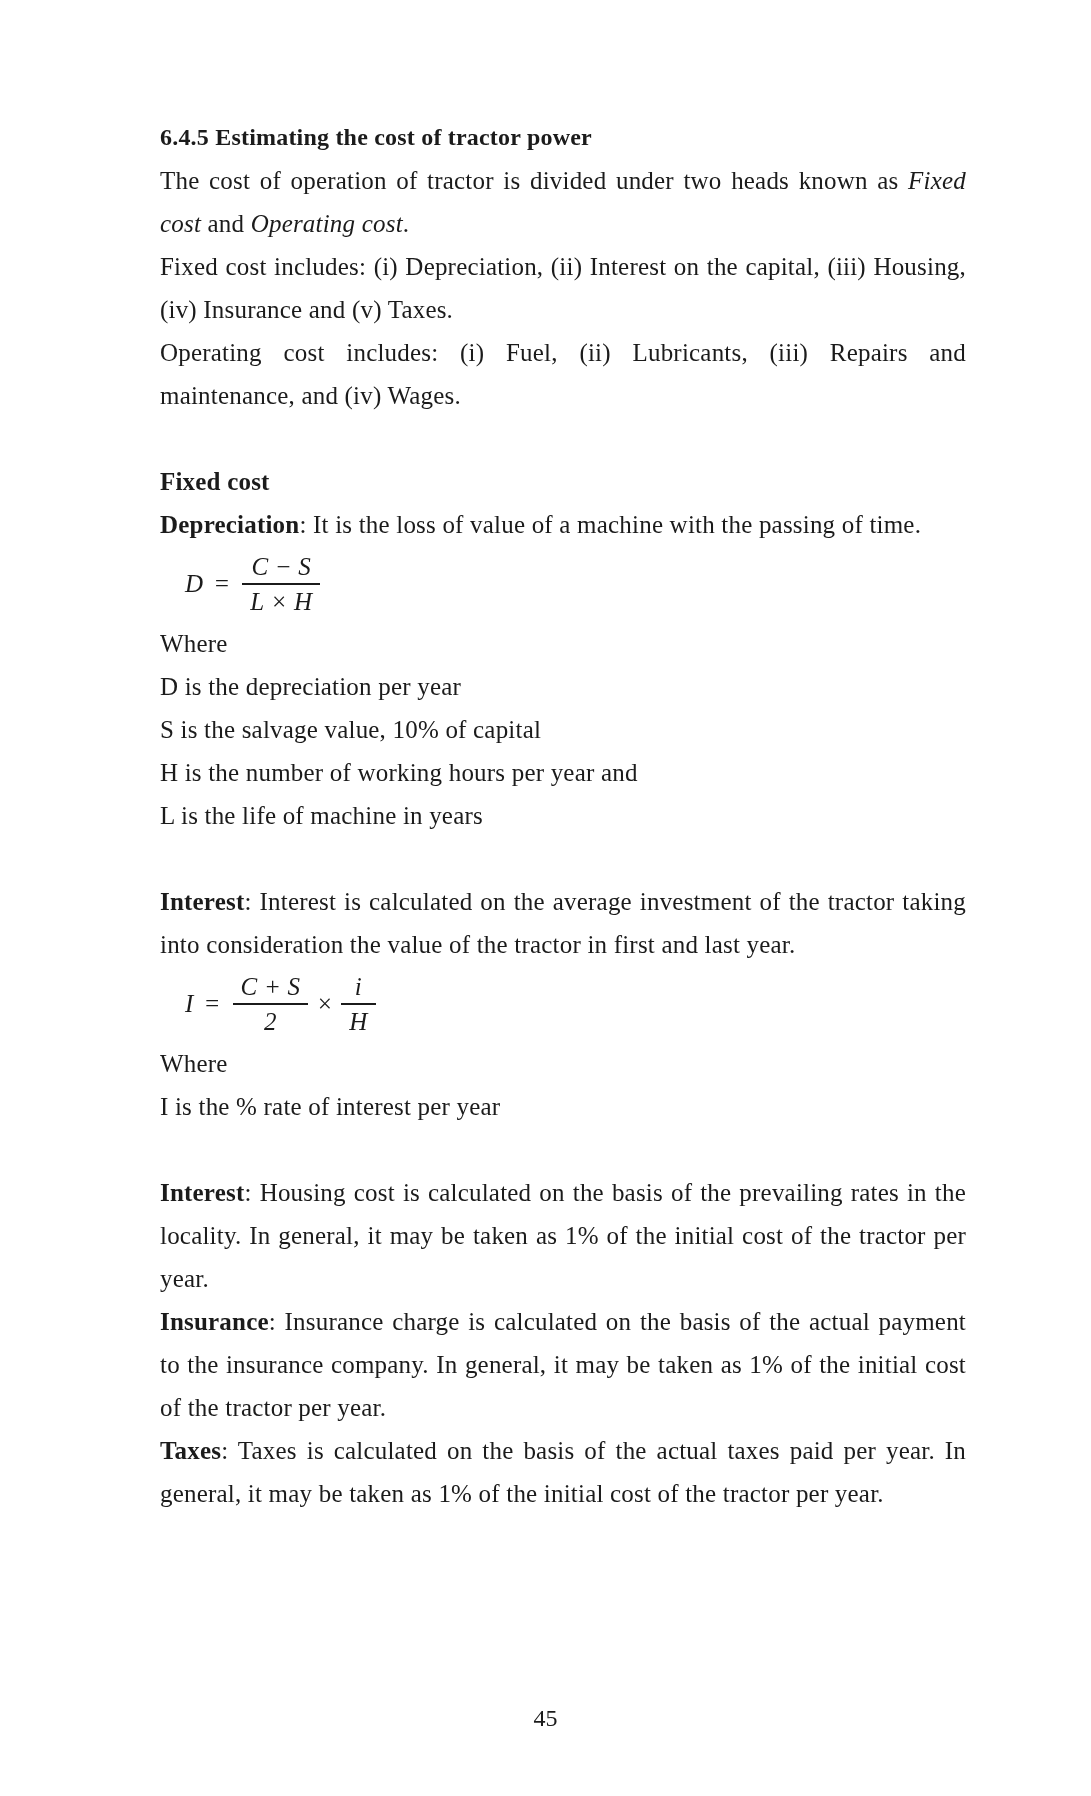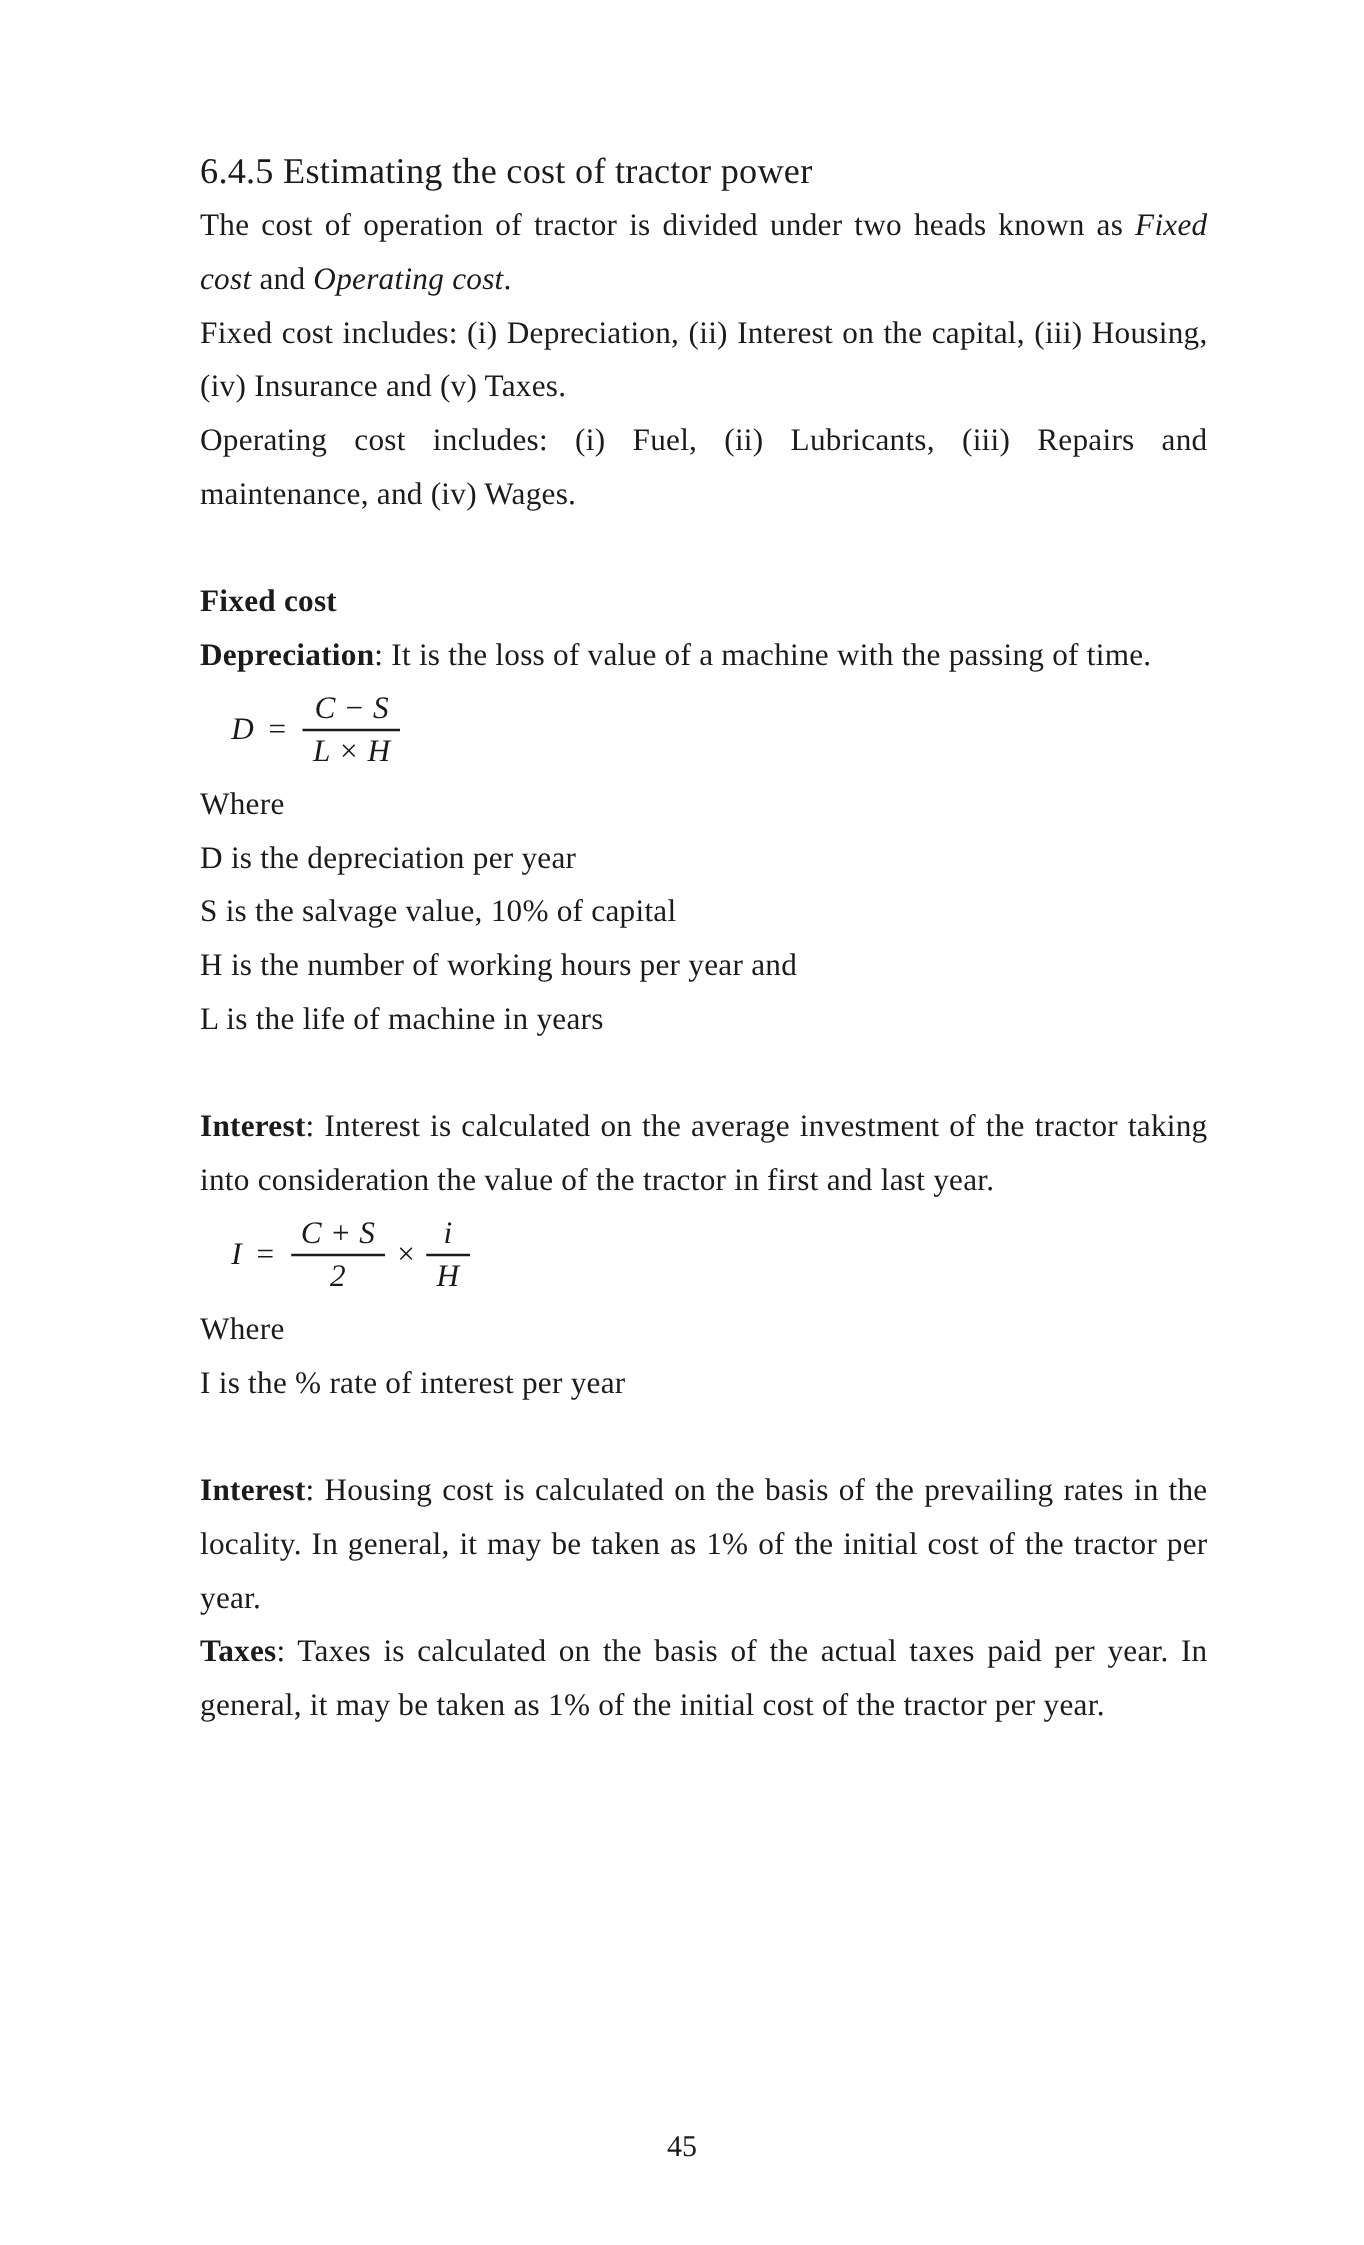--- a/index.html
+++ b/index.html
@@ -21,23 +21,23 @@
   }
   .para {
     margin: 0;
     font-size: 25px;
     line-height: 43px;
     text-align: justify;
     letter-spacing: 0.2px;
   }
   .heading {
     margin: 0;
-    font-size: 29px;
+    font-size: 24px;
     line-height: 43px;
-    font-weight: 400;
+    font-weight: 700;
     letter-spacing: 0.2px;
   }
   .gap { margin-top: 43px; }
   .bold { font-weight: 700; }
   .italic { font-style: italic; }
   .formula {
     display: flex;
     align-items: center;
     width: fit-content;
     margin: 5px 0 5px 25px;
@@ -114,19 +114,20 @@
         <span class="num">i</span>
         <span class="den">H</span>
       </span>
     </div>
 
     <p class="para">Where</p>
     <p class="para">I is the % rate of interest per year</p>
 
     <p class="para gap"><span class="bold">Interest</span><span>: Housing cost is calculated on the basis of the prevailing rates in the locality. In general, it may be taken as 1% of the initial cost of the tractor per year.</span></p>
 
+    <p class="para"><span class="bold">Insurance</span><span>: Insurance charge is calculated on the basis of the actual payment to the insurance company. In general, it may be taken as 1% of the initial cost of the tractor per year.</span></p>
 
     <p class="para"><span class="bold">Taxes</span><span>: Taxes is calculated on the basis of the actual taxes paid per year. In general, it may be taken as 1% of the initial cost of the tractor per year.</span></p>
 
   </div>
 
   <div class="page-number">45</div>
 </div>
 
 </body></html>

